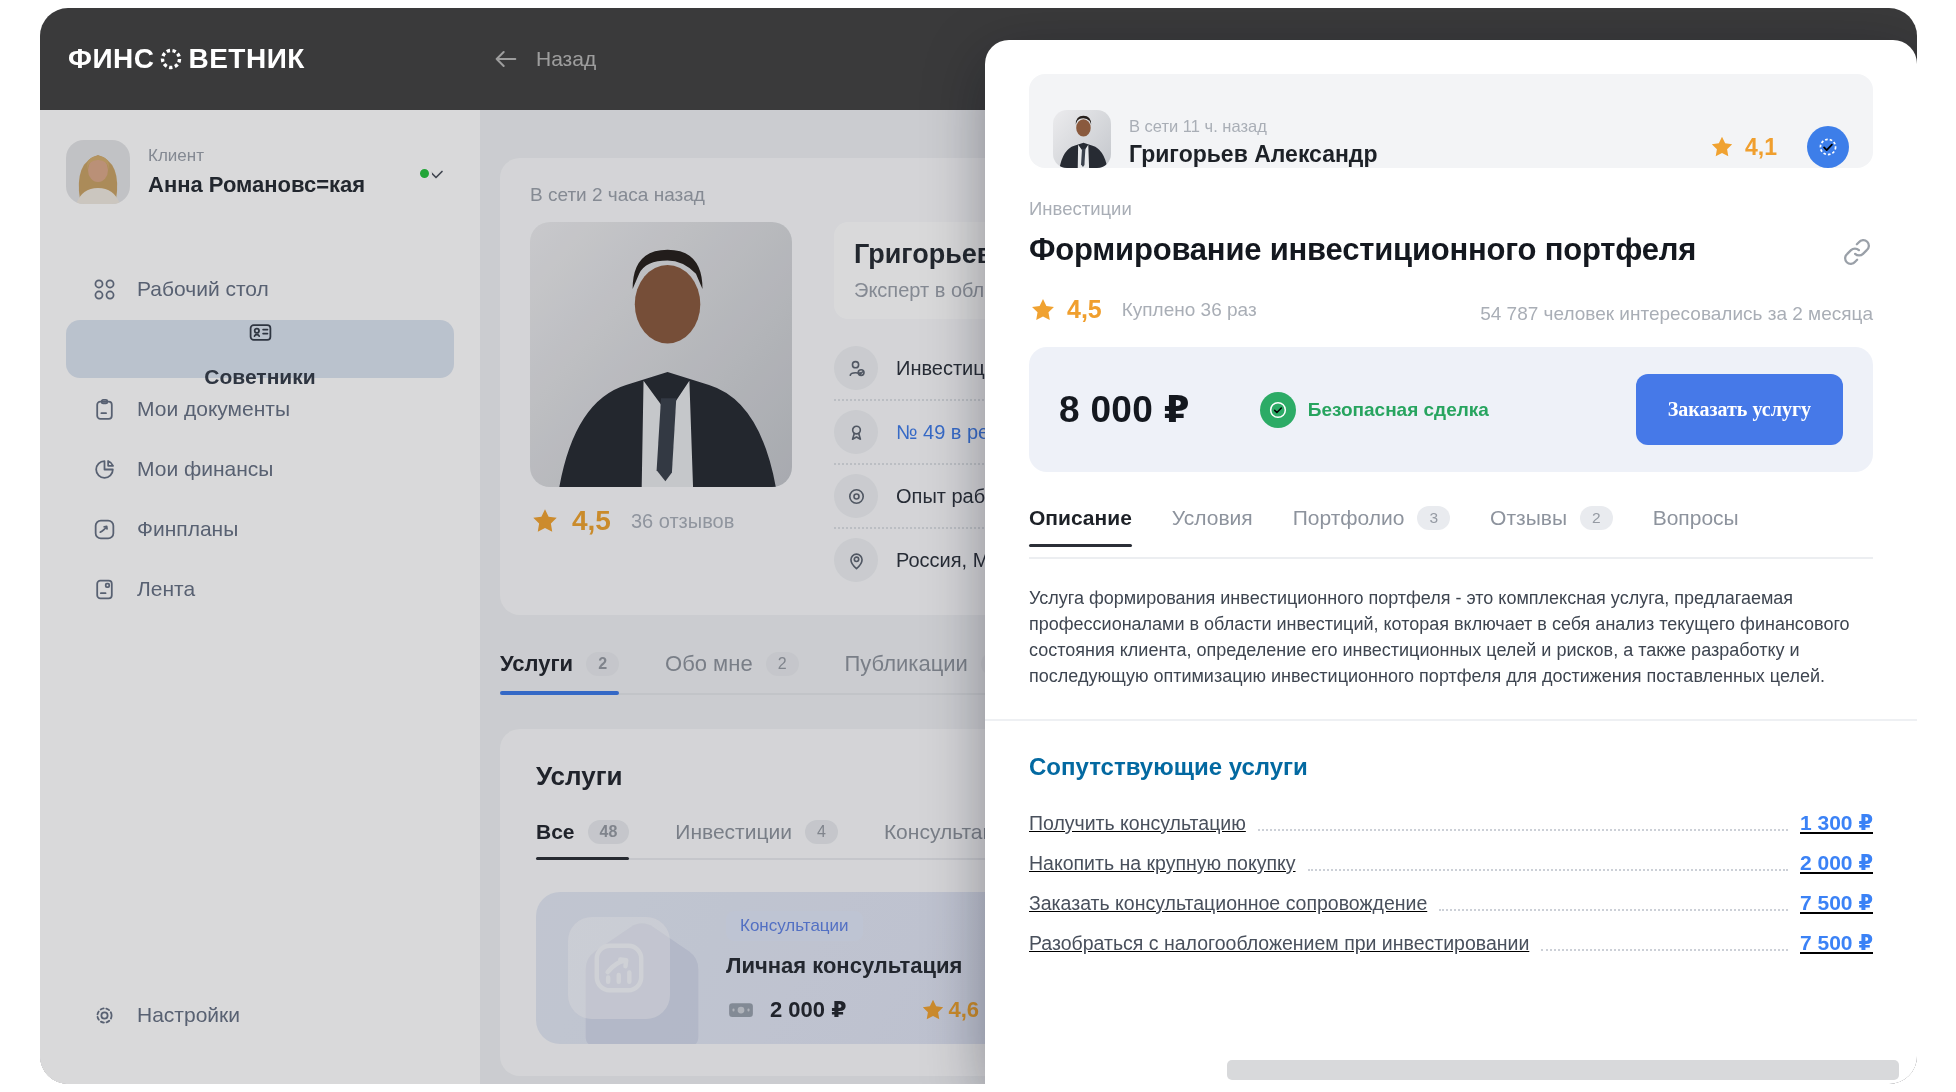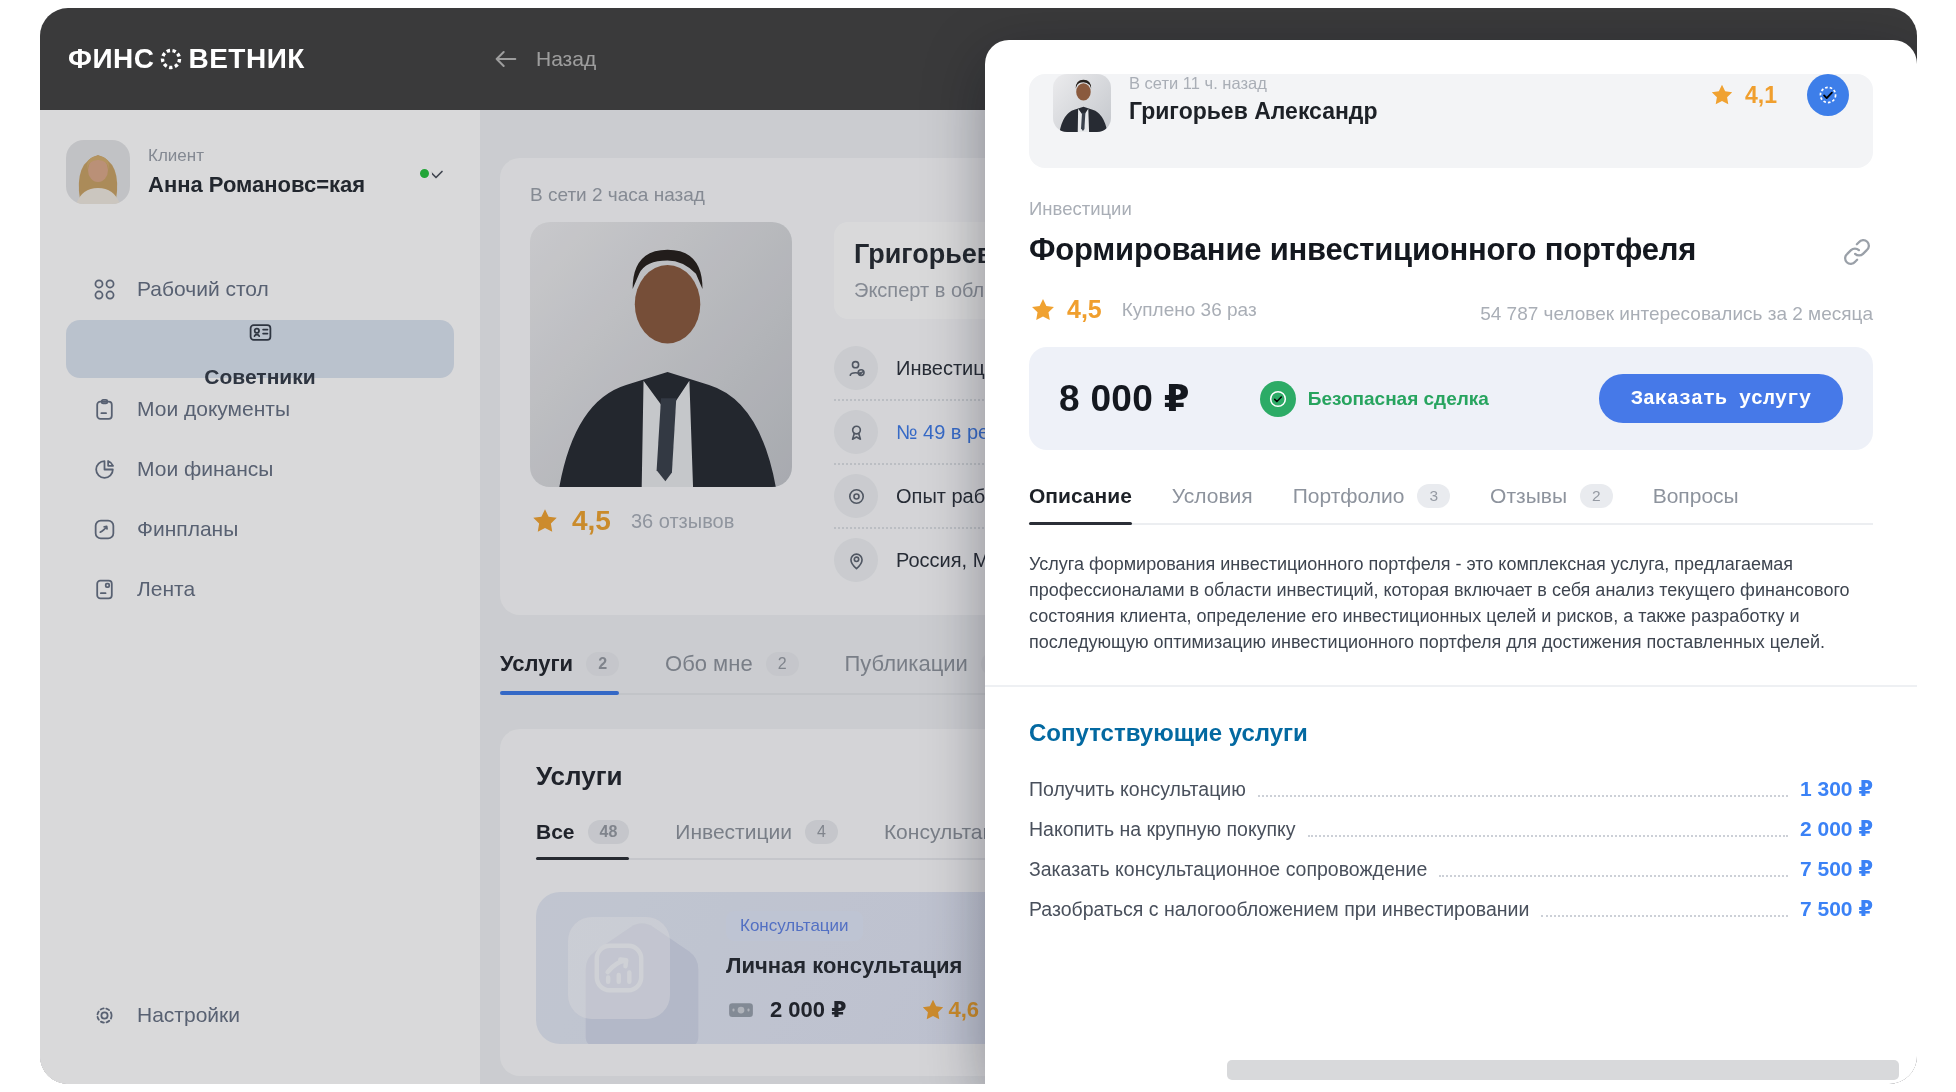--- a/index.html
+++ b/index.html
@@ -76,21 +76,21 @@
   .sinfo { position:relative; margin-left:56px; }
   .badge { display:inline-block; background:#dfe6f7; color:#5f82e4; font-size:17px; padding:5px 14px; border-radius:8px; }
   .sname { font-size:22px; font-weight:700; color:#272c34; margin-top:12px; }
   .sprice-row { display:flex; align-items:center; gap:14px; margin-top:16px; }
   .sprice { font-size:22px; font-weight:800; color:#23272f; }
   .srate { display:flex; align-items:center; gap:2px; margin-left:60px;text-align:center; }
   .srate .rv { font-size:22px; font-weight:800; color:#eda22f; }
 
   
   .modal { position:absolute; top:32px; right:0; bottom:0; width:932px; background:#ffffff; border-radius:24px 24px 0 0; box-shadow:0 18px 60px rgba(8,12,24,.35); z-index:10; padding:34px 44px 0; }
-  .mh { height:94px; background:#f3f4f6; border-radius:16px; display:flex; align-items:flex-start; padding:0 24px; gap:18px; }
+  .mh { height:94px; background:#f3f4f6; border-radius:16px; display:flex; align-items:flex-end; padding:0 24px; gap:18px; }
   .mh .ava { width:58px; height:58px; border-radius:14px; overflow:hidden; flex:0 0 auto; }
   .mh .ava svg { width:100%; height:100%; display:block; }
   .mh-online { font-size:16.5px; color:#a9aeb6; }
   .mh-name { font-size:23px; font-weight:700; color:#1d2127; margin-top:5px; }
   .mh-right { margin-left:auto; display:flex; align-items:center; }
   .mh-rate { font-size:23px; font-weight:800; color:#f09f2e; margin-left:10px; }
   .vbadge { width:42px; height:42px; border-radius:50%; background:#3d7ee9; margin-left:30px; display:grid; place-items:center; cursor:pointer; }
 
   .mcat { margin-top:30px; font-size:18.5px; color:#a9aeb6; }
   .mtitle-row { display:flex; margin-top:10px; }
@@ -100,33 +100,33 @@
   .mstats { display:flex; align-items:center; margin-top:22px; }
   .mstats .rv { font-size:25px; font-weight:800; color:#f09f2e; margin-left:10px; }
   .mstats .bought { font-size:19px; color:#a9aeb6; margin-left:20px; }
   .mstats .interest { margin-left:auto; font-size:19px; color:#a9aeb6;margin-top:9px; }
 
   .pricebox { margin-top:22px; background:#eef1f8; border-radius:18px; padding:27px 30px; display:flex; align-items:center; }
   .big-price { font-size:37px; font-weight:800; color:#14181f; letter-spacing:.3px; white-space:nowrap; }
   .safe { display:flex; align-items:center; gap:12px; margin-left:70px; }
   .gcirc { width:36px; height:36px; border-radius:50%; background:#2cab66; display:grid; place-items:center; }
   .safe-t { font-size:19px; font-weight:700; color:#27a45f; }
-  .order-btn { margin-left:auto; background:#4679e8; color:#fff; font-size:20px; font-weight:600; border:none; border-radius:24px; padding:13px 32px; cursor:pointer; font-family:Liberation Mono, monospace; }
-
-  .mtabs { margin-top:34px; display:flex; gap:40px; border-bottom:2px solid #eceef1; padding-bottom:15px; }
+  .order-btn { margin-left:auto; background:#4679e8; color:#fff; font-size:20px; font-weight:600; border:none; border-radius:12px; padding:24px 32px; cursor:pointer; font-family:Liberation Serif, serif; }
+
+  .mtabs { margin-top:34px; display:flex; gap:40px; border-bottom:2px solid #eceef1; padding-bottom:27px; }
   .mtabs .tab { font-size:21px; }
   .mtabs .tab .pill { font-size:15.5px; background:#e9ebef; }
   .mtabs .tab.active { color:#1d2127; }
   .mtabs .tab.active::after { background:#2b2f37; height:3.5px; bottom:-17px; }
 
   .mdesc { margin-top:26px; font-size:18px; line-height:1.45; color:#3e4550; width:855px; }
   .mdivider { margin:30px -44px 0; height:2px; background:#eef0f3; }
   .related { margin-top:32px; }
   .rtitle { font-size:24px; font-weight:800; color:#0369a1; }
-  .rlist { margin-top:22px; }
+  .rlist { margin-top:22px;text-decoration:underline; }
   .rrow { display:flex; align-items:center; padding:8px 0; cursor:pointer; }
   .rlabel { font-size:19.5px; color:#49505c; white-space:nowrap; }
   .rdots { flex:1; height:15px; border-bottom:2px dotted #ccd0d7; margin:0 12px; }
   .rprice { font-size:21px; font-weight:800; color:#3b82f6; white-space:nowrap; }
 
   .hthumb { position:absolute; left:1187px; right:18px; bottom:4px; height:20px; background:#d8d9db; border-radius:5px; z-index:12; }
 
   .ic { fill:none; stroke:currentColor; stroke-width:1.7; stroke-linecap:round; stroke-linejoin:round; }
 </style>
 </head>

